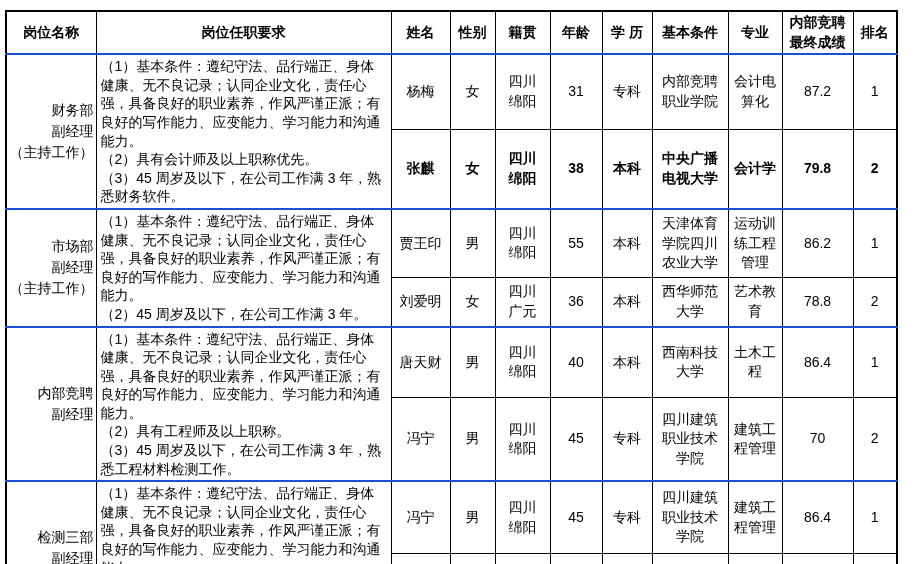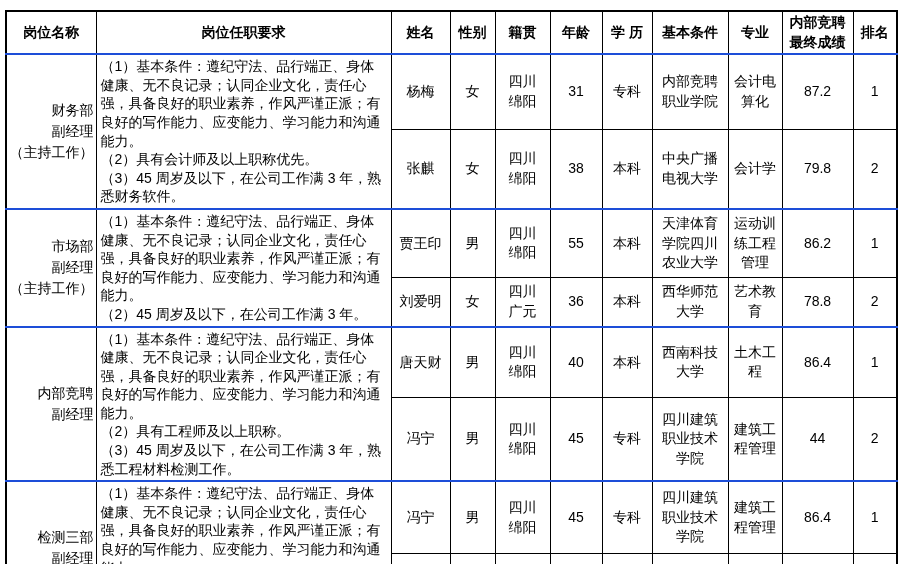--- a/index.html
+++ b/index.html
@@ -37,21 +37,21 @@
   td.req {
     text-align: left;
     padding: 2px 5px 2px 4px;
     line-height: 18.6px;
     font-size: 14px;
   }
   td.pos { line-height: 21px; text-align: right; }
   tr.bt th, tr.bt td { border-top: 2px solid #1d4ed8; }
   tr.hH  { height: 33px; margin-top: 35px; }
   tr.h1  { height: 62px; }
-  tr.h2  { height: 66px; }
+  tr.h2  { height: 66px; font-weight: bold; }
   tr.h3  { height: 56px; }
   tr.h4  { height: 45px; padding-left: 8px; }
   tr.h5  { height: 53px; }
   tr.h6  { height: 61px; }
   tr.h7  { height: 55px; }
   tr.h8  { height: 71px; }
 </style>
 </head>
 <body>
 
@@ -180,21 +180,21 @@
     <td>男</td>
     <td>四川
 绵阳</td>
     <td>45</td>
     <td>专科</td>
     <td>四川建筑
 职业技术
 学院</td>
     <td>建筑工
 程管理</td>
-    <td>44</td>
+    <td>70</td>
     <td>2</td>
   </tr>
 
   <tr class="h7 bt">
     <td class="pos" rowspan="2">检测三部
 副经理
 （主持工作）</td>
     <td class="req" rowspan="2">（1）基本条件：遵纪守法、品行端正、身体健康、无不良记录；认同企业文化，责任心强，具备良好的职业素养，作风严谨正派；有良好的写作能力、应变能力、学习能力和沟通能力。
 （2）具有工程师及以上职称。
 （3）45 周岁及以下，在公司工作满 3 年，熟悉工程材料检测工作。</td>

